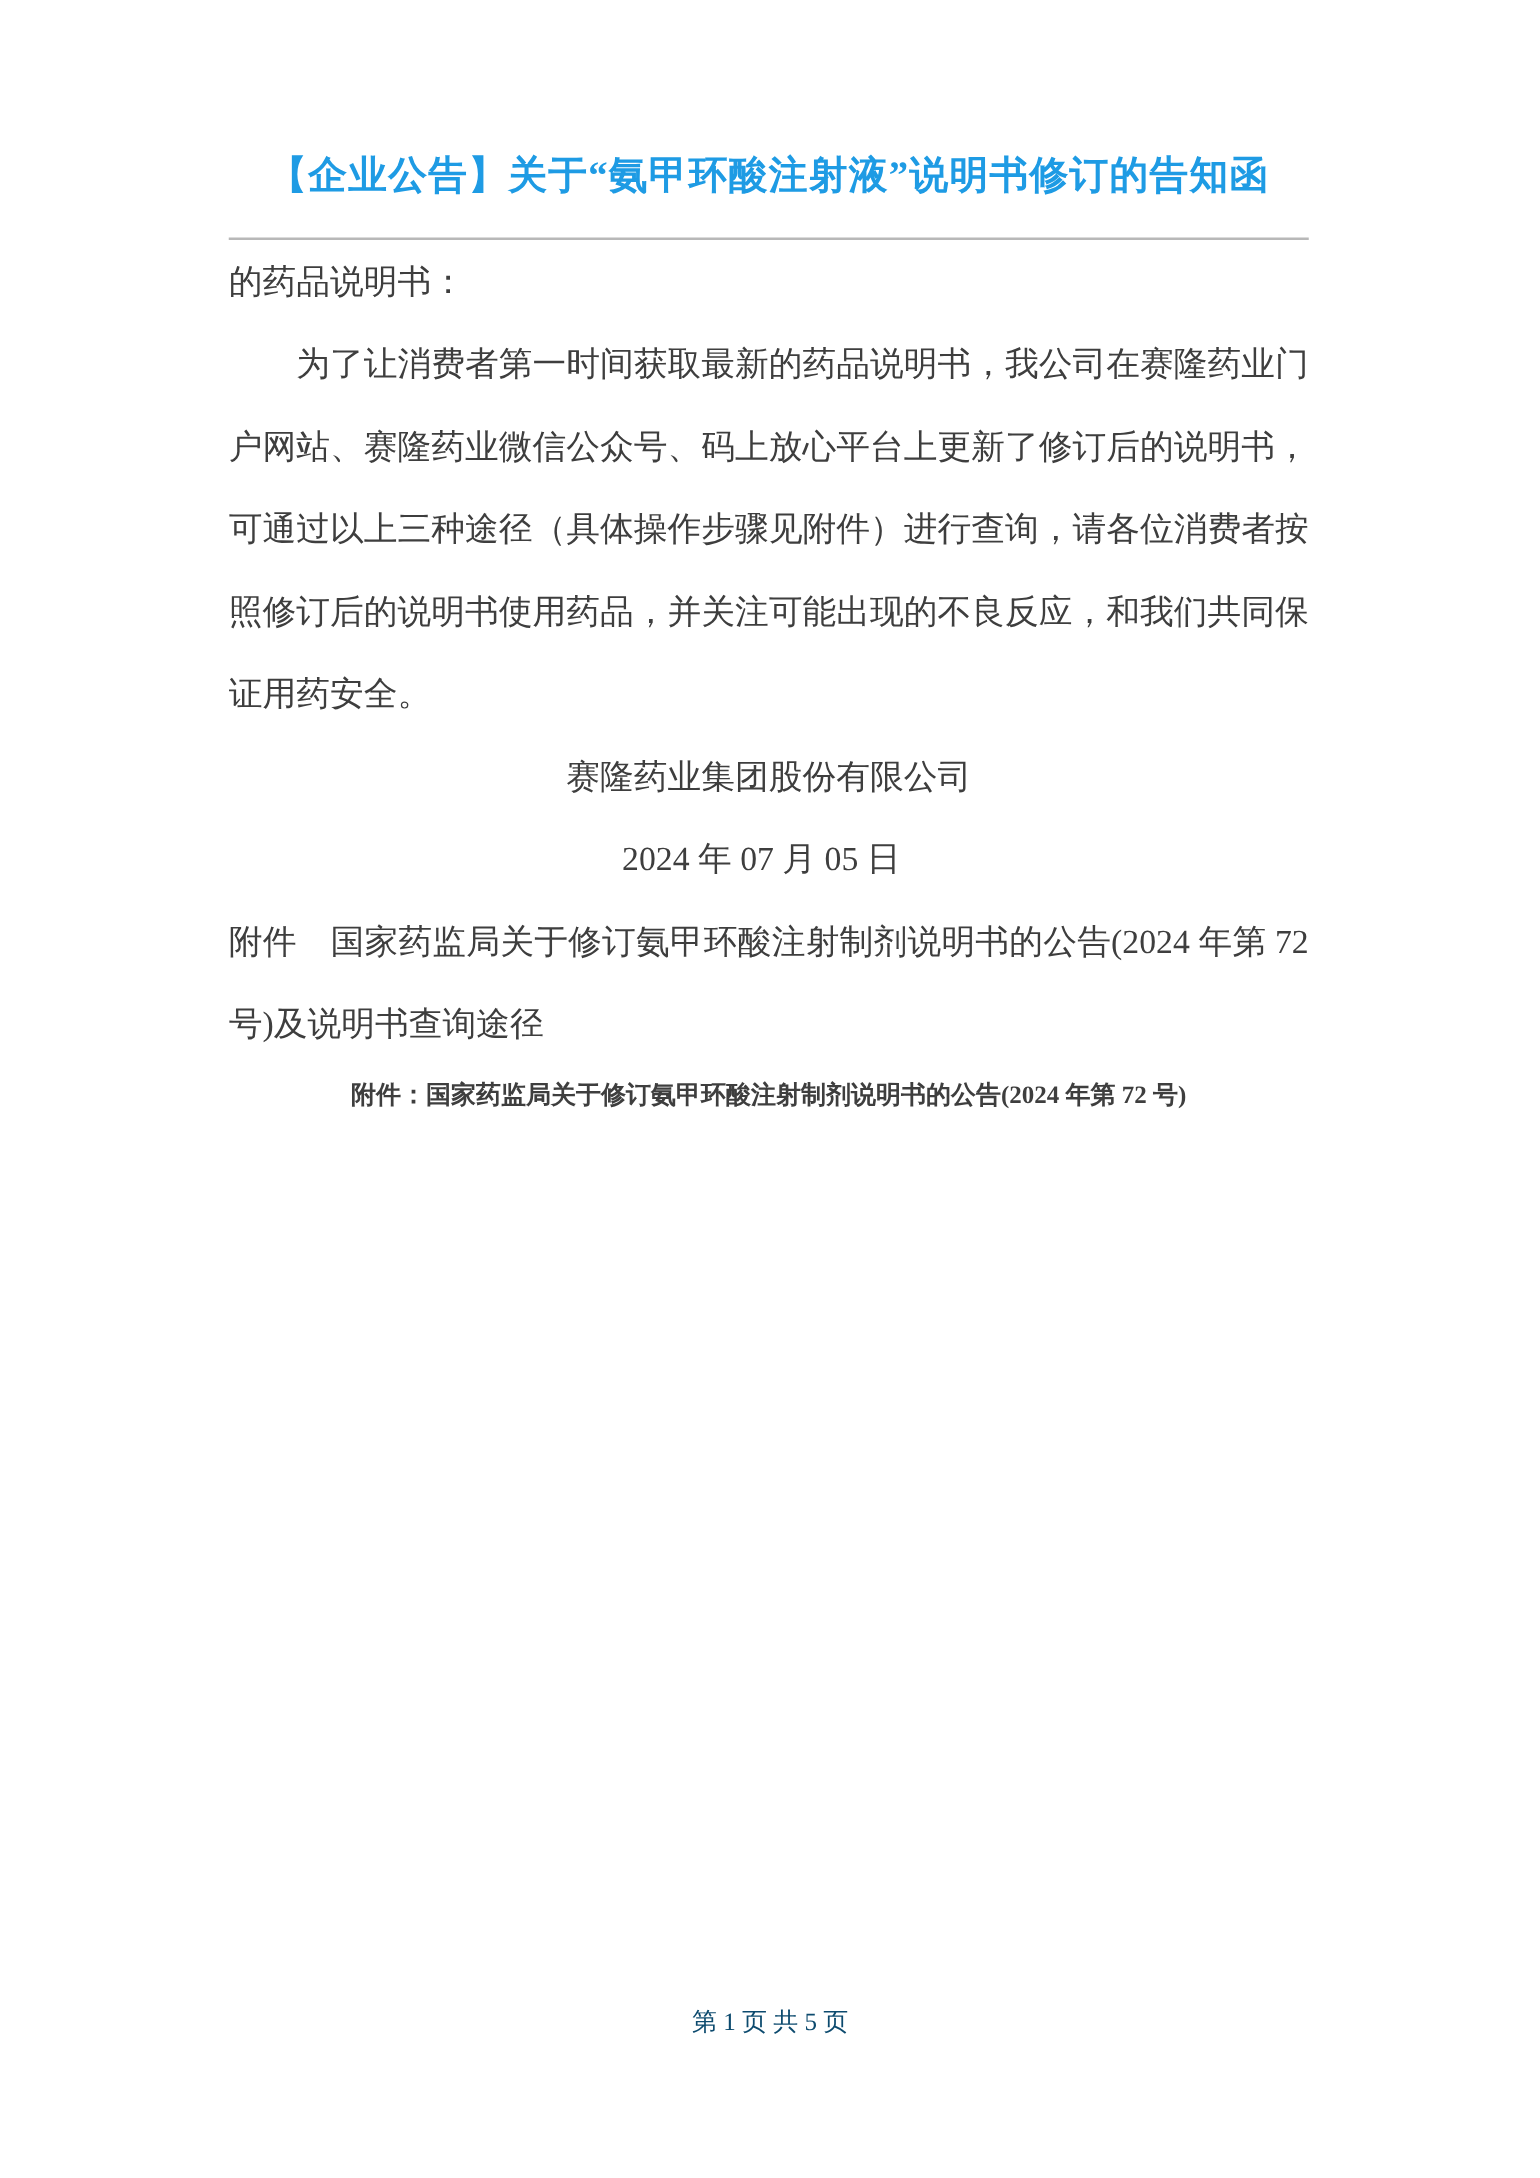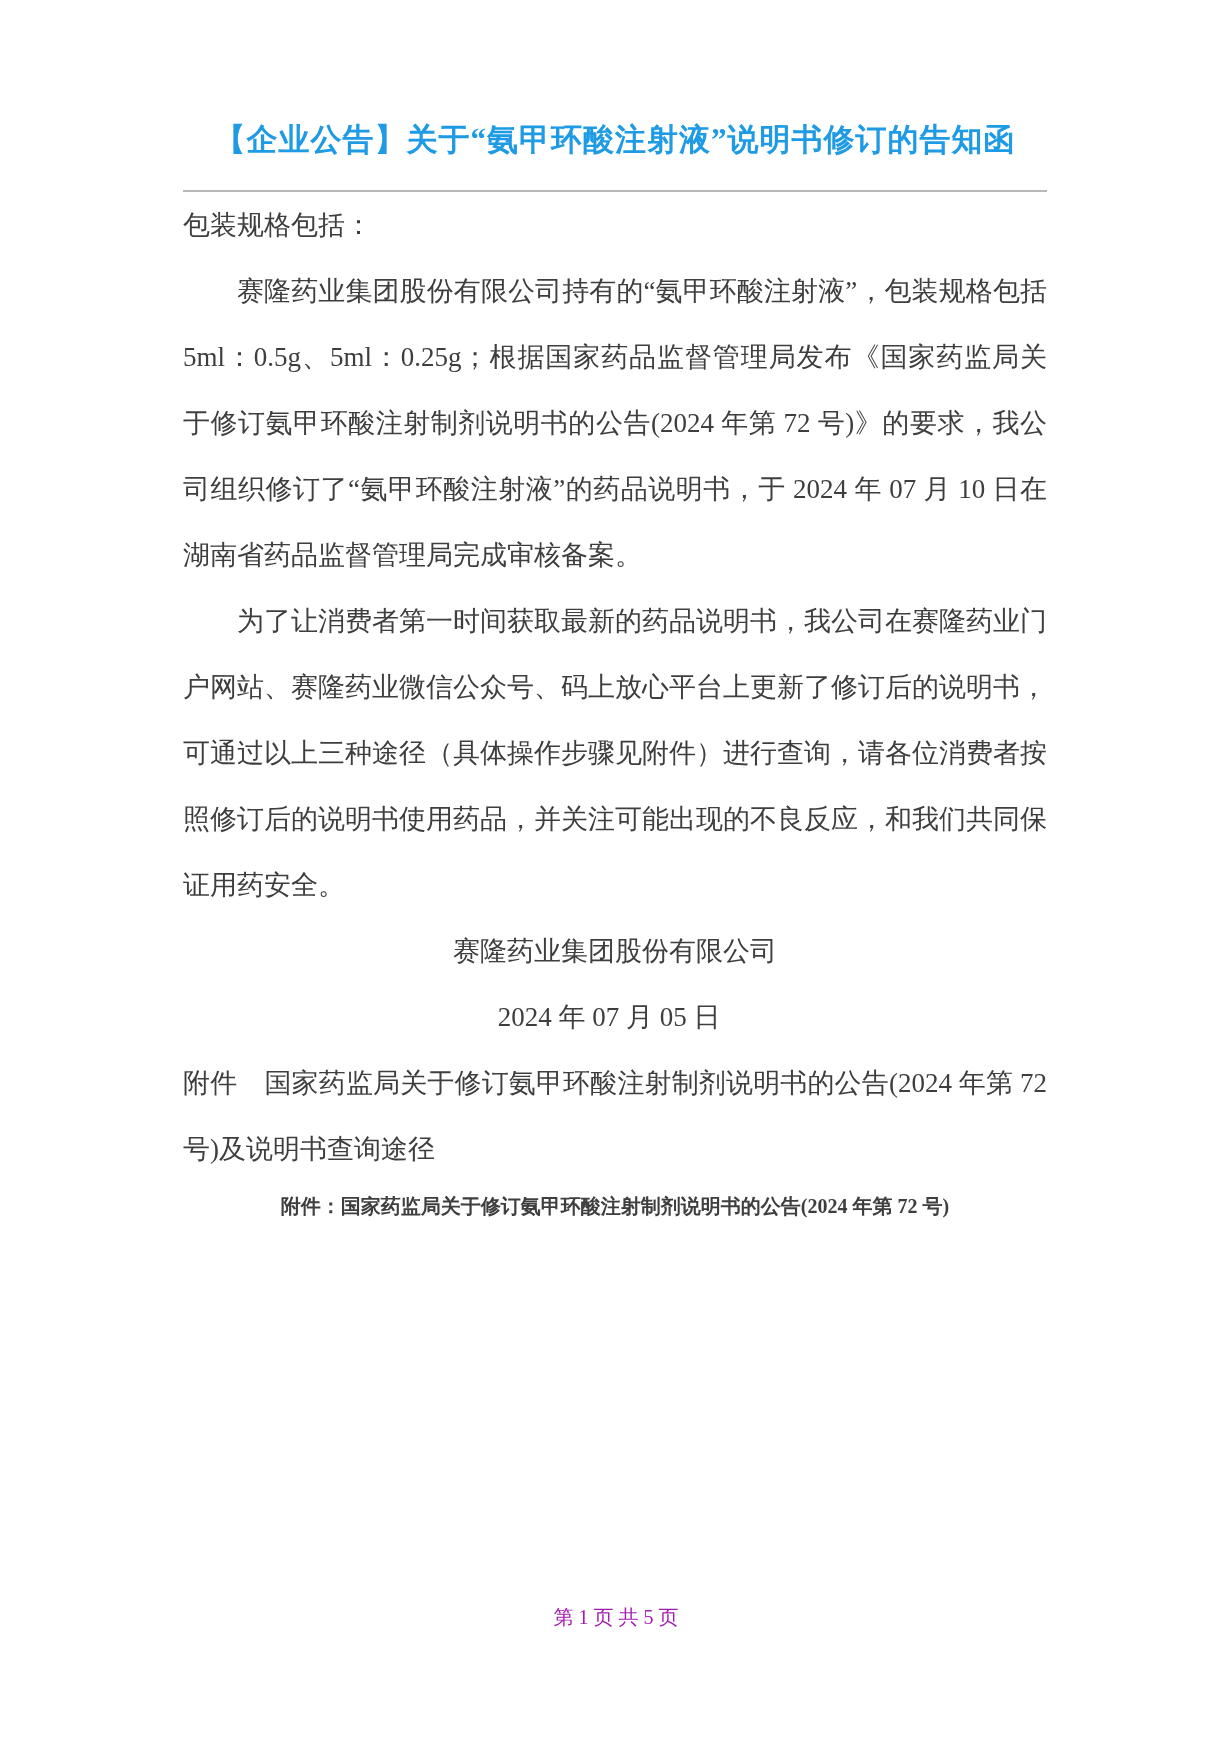--- a/index.html
+++ b/index.html
@@ -50,37 +50,36 @@
     color: #3e3e3e;
     text-align: center;
   }
   .page-footer {
     position: absolute;
     left: 0;
     right: 0;
     top: 1604px;
     text-align: center;
     font-size: 20px;
-    color: #a21caf;
+    color: #0c4a6e;
   }
 </style>
 </head>
 <body>
 
 <div class="page">
   <div class="content">
 
     <div class="doc-title" style="color: rgb(30, 155, 228);">【企业公告】关于“氨甲环酸注射液”说明书修订的告知函</div>
 
     <div class="divider" style="border-top-color: rgb(184, 184, 184);"></div>
 
     <div class="body-text" style="color: rgb(62, 62, 62);">
-      <p>包装规格包括：</p>
+      <p>的药品说明书：</p>
 
-      <p class="indent">赛隆药业集团股份有限公司持有的“氨甲环酸注射液”，包装规格包括 5ml：0.5g、5ml：0.25g；根据国家药品监督管理局发布《国家药监局关于修订氨甲环酸注射制剂说明书的公告(2024 年第 72 号)》的要求，我公司组织修订了“氨甲环酸注射液”的药品说明书，于 2024 年 07 月 10 日在湖南省药品监督管理局完成审核备案。</p>
 
       <p class="indent">为了让消费者第一时间获取最新的药品说明书，我公司在赛隆药业门户网站、赛隆药业微信公众号、码上放心平台上更新了修订后的说明书，可通过以上三种途径（具体操作步骤见附件）进行查询，请各位消费者按照修订后的说明书使用药品，并关注可能出现的不良反应，和我们共同保证用药安全。</p>
 
 
       <p class="align-right">赛隆药业集团股份有限公司</p>
 
       <p class="align-right date-line">2024 年 07 月 05 日</p>
 
       <p>附件　国家药监局关于修订氨甲环酸注射制剂说明书的公告(2024 年第 72 号)及说明书查询途径</p>
     </div>

